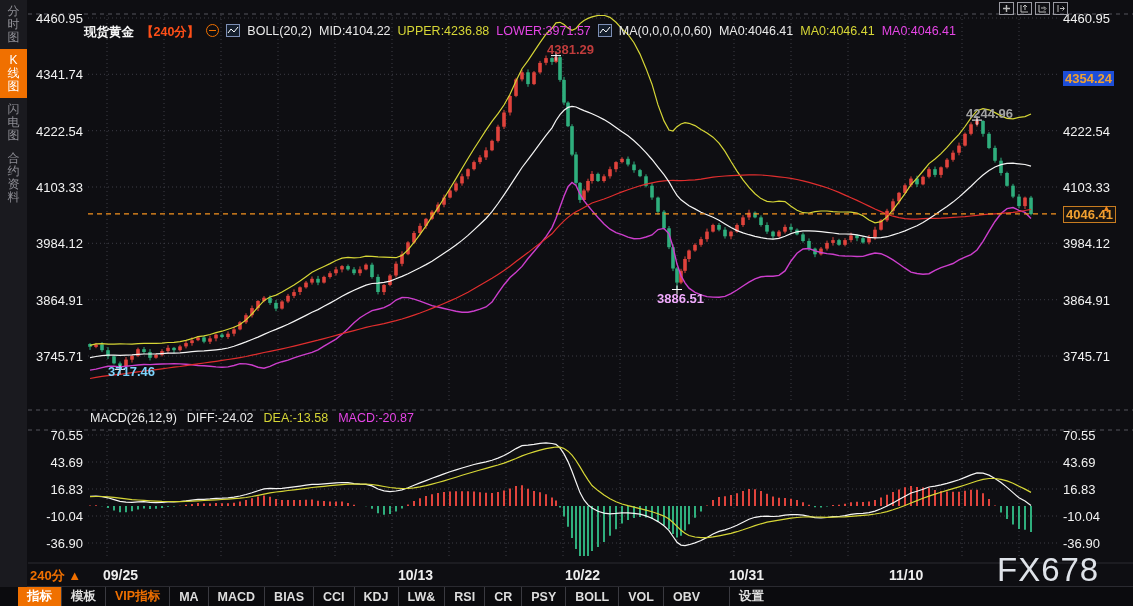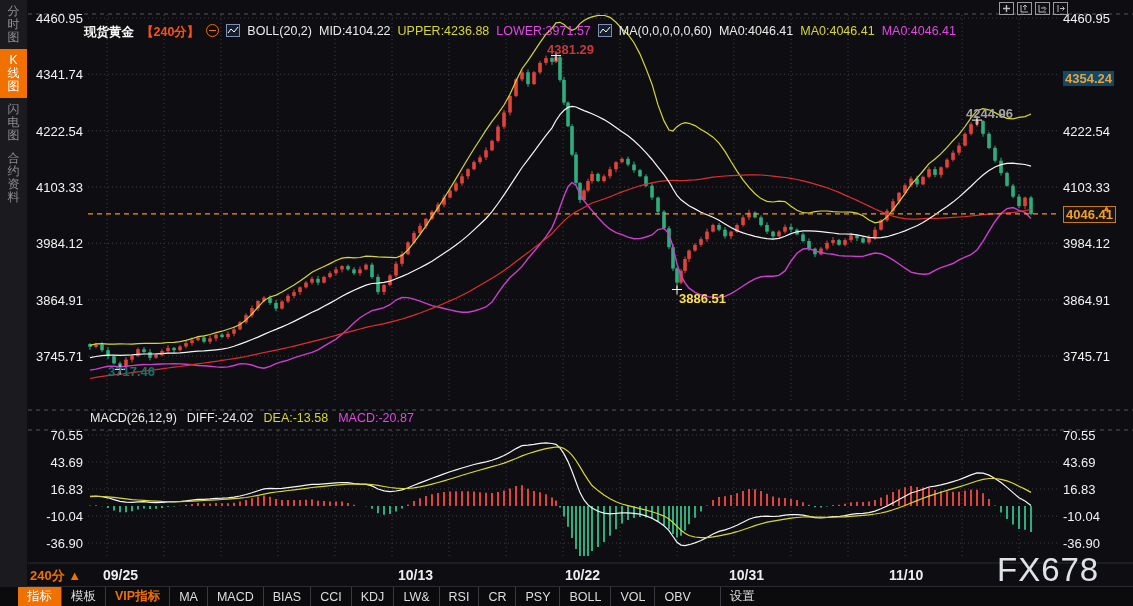--- a/index.html
+++ b/index.html
@@ -21,33 +21,33 @@
   .mini-ic{width:12px;height:11px;border:1px solid #7d8fb5;background:#141e2c;display:inline-block;}
   #collapse-ic{width:11px;height:11px;border:1px solid #f07000;border-radius:50%;position:relative;display:inline-block;}
   #collapse-ic:after{content:"";position:absolute;left:2px;right:2px;top:4.5px;border-top:1px solid #f07000;}
   #hdr-icons{position:absolute;left:999px;top:2px;display:flex;gap:3px;z-index:6;}
   .hic{width:13px;height:11px;border:1px solid #9a9aa2;position:relative;cursor:pointer;}
   .hic svg{position:absolute;left:0;top:0;}
   
   .axlbl{position:absolute;font-size:13px;color:#f2f2f2;z-index:3;}
   .axl-left{left:30px;width:53px;text-align:right;}
   .axl-right{left:1063px;text-align:left;}
-  .axl-high{background:#0c4a6e;color:#f0a030;padding:0 2px;font-weight:bold;}
+  .axl-high{background:#1d4ed8;color:#f0a030;padding:0 2px;font-weight:bold;}
   .axl-cur{border:1px solid #c87c20;background:#191410;color:#f0a030;padding:0 2px;font-weight:bold;}
   #cur-arrow{position:absolute;left:1102px;top:203px;color:#f08a20;font-size:9px;z-index:3;}
   
   #macd-legend{position:absolute;left:90px;top:411px;font-size:12.5px;display:flex;gap:10px;z-index:3;white-space:nowrap;}
   
   #timebar{position:absolute;left:0;top:565px;width:1133px;height:20px;z-index:4;}
   #period-btn{position:absolute;left:30px;top:2px;color:#f07000;font-weight:bold;font-size:13px;cursor:pointer;}
   .datelbl{position:absolute;top:2px;font-size:14px;font-weight:bold;color:#eee;z-index:1;}
   #tooltip{position:absolute;left:243px;top:0px;background:#161616;color:#f0a030;font-size:12.5px;font-weight:bold;padding:2px 5px;z-index:3;white-space:nowrap;}
   
   #toolbar{position:absolute;left:0px;top:587px;width:1133px;height:19px;background:#0b0b0e;display:flex;align-items:stretch;z-index:6;}
-  .tb-item{padding:1px 9px;font-size:12.5px;color:#ddd;border-left:1px solid #3a3a40;display:flex;align-items:center;cursor:pointer;}
+  .tb-item{padding:1px 9px;font-size:12.5px;color:#ddd;border-left:1px solid #3a3a40;display:flex;align-items:center;cursor:pointer;font-weight:bold;}
   .tb-item:first-child{border-left:none;margin-left:18px;}
   .tb-item.active{background:#f07000;color:#fff;border-left:none;}
   .tb-item.vip{color:#f07000;font-weight:bold;}
   .tb-item.gap{margin-left:20px;}
   #watermark{position:absolute;left:997px;top:551px;font-size:33px;color:#dfe3e9;letter-spacing:1px;z-index:5;}
   #plot{position:absolute;left:0;top:0;z-index:1;}
   .annot{position:absolute;font-size:13px;font-weight:bold;z-index:2;}
 </style>
 </head>
 <body>
@@ -728,22 +728,22 @@
       <div class="axlbl axl-right" style="top: 427.997px;">70.55</div>
       <div class="axlbl axl-right" style="top: 454.992px;">43.69</div>
       <div class="axlbl axl-right" style="top: 481.986px;">16.83</div>
       <div class="axlbl axl-right" style="top: 508.99px;">-10.04</div>
       <div class="axlbl axl-right" style="top: 535.985px;">-36.90</div>
     </div>
 
 <div id="annot-layer">
       <div class="annot" style="left: 547px; top: 42px; color: rgb(192, 60, 60);">4381.29</div>
       <div class="annot" style="left: 966px; top: 106px; color: #a3a3a3;">4244.96</div>
-      <div class="annot" style="left: 679px; top: 291px; color: #fde047;">3886.51</div>
-      <div class="annot" style="left: 108px; top: 364px; color: #0f766e;">3717.46</div>
+      <div class="annot" style="left: 657px; top: 291px; color: #f0abfc;">3886.51</div>
+      <div class="annot" style="left: 108px; top: 364px; color: #7dd3fc;">3717.46</div>
     </div>
 
 <div id="timebar">
   <div id="period-btn">
     <span>240分</span>
     <span>▲</span>
   </div>
   <div id="dates">
         <div class="datelbl" style="left: 103px;">09/25</div>
         <div class="datelbl" style="left: 398px;">10/13</div>

